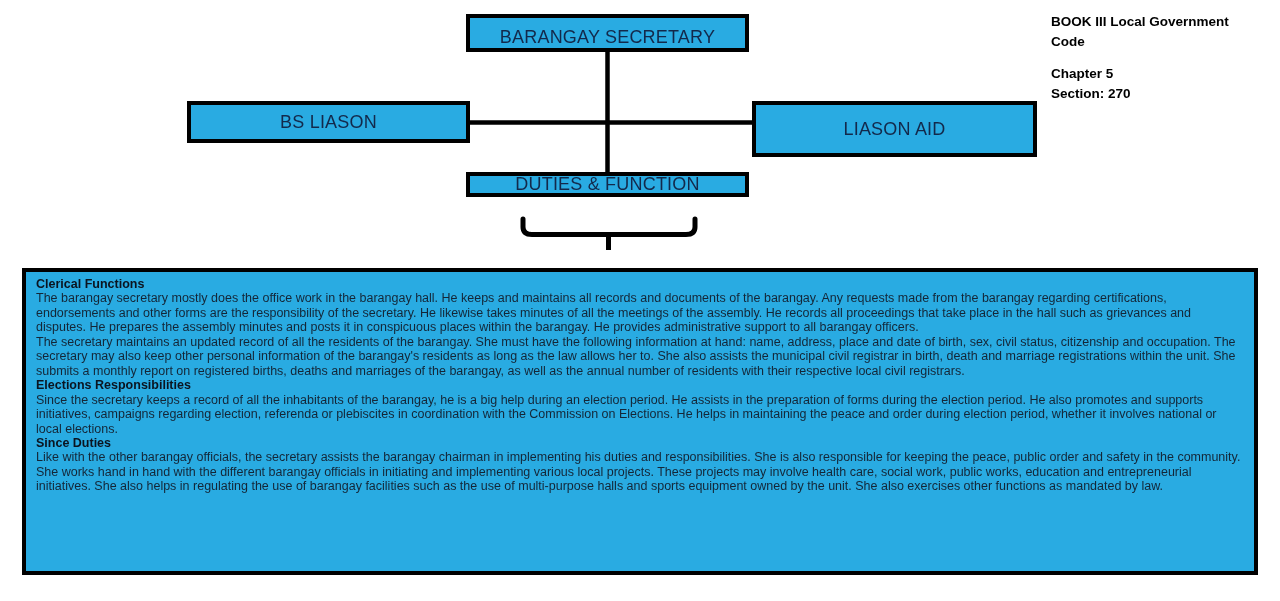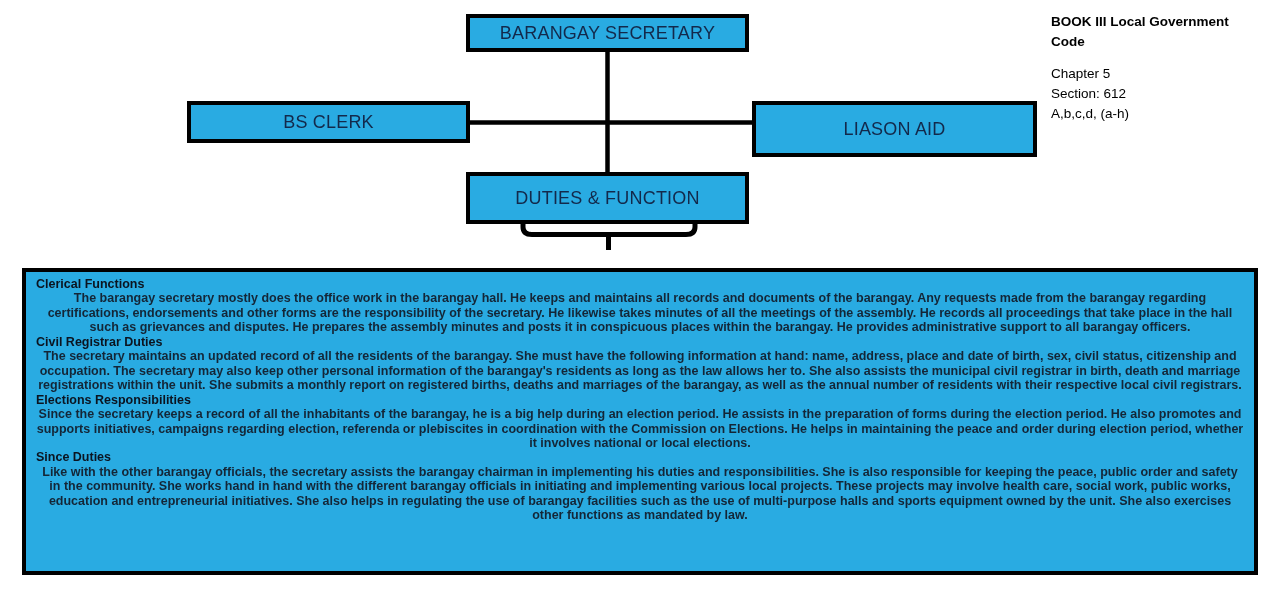--- a/index.html
+++ b/index.html
@@ -13,43 +13,43 @@
   .node {
     position: absolute;
     background: var(--box-fill, #29abe2);
     border: 4px solid var(--box-border, #000000);
     display: flex; align-items: center; justify-content: center;
     color: var(--node-text, #13294b);
     font-size: 18px;
     letter-spacing: 0.2px;
     white-space: nowrap;
   }
-  .node-secretary { left: 466px; top: 14px;  width: 283px; height: 38px; }
+  .node-secretary { left: 466px; top: 14px;  width: 283px; height: 38px; align-items: flex-end; }
   .node-clerk     { left: 187px; top: 101px; width: 283px; height: 42px; }
   .node-liason    { left: 752px; top: 101px; width: 285px; height: 56px; }
-  .node-duties    { left: 466px; top: 172px; width: 283px; height: 52px; }
+  .node-duties    { left: 466px; top: 172px; width: 283px; height: 25px; }
 
   .reference {
     position: absolute; left: 1051px; top: 12px; width: 212px;
     color: #000000; font-size: 13.5px; line-height: 1.48;
   }
   .reference .ref-title { font-weight: bold; margin-bottom: 12px; }
-  .reference .ref-line { font-weight: normal; }
+  .reference .ref-line { font-weight: bold; }
 
   .details-box {
     position: absolute; left: 22px; top: 268px; width: 1236px; height: 307px;
     background: var(--box-fill, #29abe2);
     border: 4px solid var(--box-border, #000000);
     padding: 5px 10px 4px 10px;
     color: var(--body-text, #142637);
     font-size: 12.5px; line-height: 14.45px;
     overflow: hidden;
   }
   .details-box .sec-heading { font-weight: bold; color: #0b1420; }
-  .details-box .sec-body { font-weight: bold; text-align: center; }
+  .details-box .sec-body { font-weight: normal; }
 </style>
 </head>
 <body>
 
 <div class="stage">
 
   <svg class="connectors" width="1280" height="265" viewBox="0 0 1280 265">
 
     <line x1="607.5" y1="51" x2="607.5" y2="173" stroke="#000000" stroke-width="4.5"></line>
 
@@ -57,43 +57,41 @@
 
     <path d="M 523 219 L 523 227 Q 523 234.5 532 234.5 L 686 234.5 Q 695 234.5 695 227 L 695 219" fill="none" stroke="#000000" stroke-width="5" stroke-linecap="round"></path>
     <line x1="608.5" y1="234" x2="608.5" y2="250" stroke="#000000" stroke-width="5"></line>
   </svg>
 
   <div class="node node-secretary">
     <span>BARANGAY SECRETARY</span>
   </div>
 
   <div class="node node-clerk">
-    <span>BS CLERK</span>
+    <span>BS LIASON</span>
   </div>
 
   <div class="node node-liason">
     <span>LIASON AID</span>
   </div>
 
   <div class="node node-duties">
     <span>DUTIES &amp; FUNCTION</span>
   </div>
 
   <div class="reference">
     <div class="ref-title">BOOK III  Local Government Code</div>
     <div class="ref-line">Chapter 5</div>
-    <div class="ref-line">Section: 612</div>
-    <div class="ref-line">A,b,c,d,  (a-h)</div>
+    <div class="ref-line">Section: 270</div>
   </div>
 
   <div class="details-box">
     <div class="sec-heading">Clerical Functions</div>
     <div class="sec-body">The barangay secretary mostly does the office work in the barangay hall. He keeps and maintains all records and documents of the barangay. Any requests made from the barangay regarding certifications, endorsements and other forms are the responsibility of the secretary. He likewise takes minutes of all the meetings of the assembly. He records all proceedings that take place in the hall such as grievances and disputes. He prepares the assembly minutes and posts it in conspicuous places within the barangay. He provides administrative support to all barangay officers.</div>
 
-    <div class="sec-heading">Civil Registrar Duties</div>
     <div class="sec-body">The secretary maintains an updated record of all the residents of the barangay. She must have the following information at hand: name, address, place and date of birth, sex, civil status, citizenship and occupation. The secretary may also keep other personal information of the barangay's residents as long as the law allows her to. She also assists the municipal civil registrar in birth, death and marriage registrations within the unit. She submits a monthly report on registered births, deaths and marriages of the barangay, as well as the annual number of residents with their respective local civil registrars.</div>
 
     <div class="sec-heading">Elections Responsibilities</div>
     <div class="sec-body">Since the secretary keeps a record of all the inhabitants of the barangay, he is a big help during an election period. He assists in the preparation of forms during the election period. He also promotes and supports initiatives, campaigns regarding election, referenda or plebiscites in coordination with the Commission on Elections. He helps in maintaining the peace and order during election period, whether it involves national or local elections.</div>
 
     <div class="sec-heading">Since Duties</div>
     <div class="sec-body">Like with the other barangay officials, the secretary assists the barangay chairman in implementing his duties and responsibilities. She is also responsible for keeping the peace, public order and safety in the community. She works hand in hand with the different barangay officials in initiating and implementing various local projects. These projects may involve health care, social work, public works, education and entrepreneurial initiatives. She also helps in regulating the use of barangay facilities such as the use of multi-purpose halls and sports equipment owned by the unit. She also exercises other functions as mandated by law.</div>
   </div>
 
 </div>

